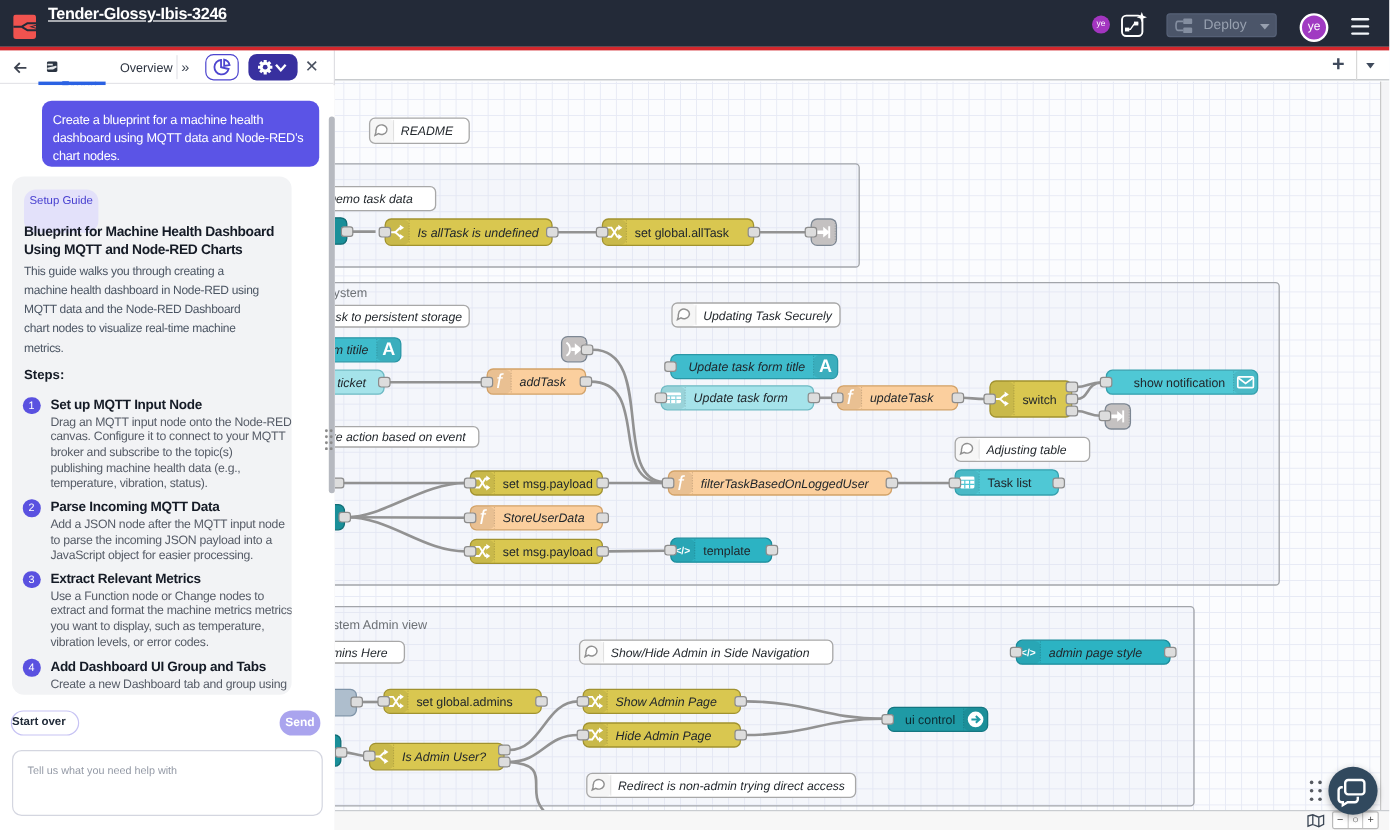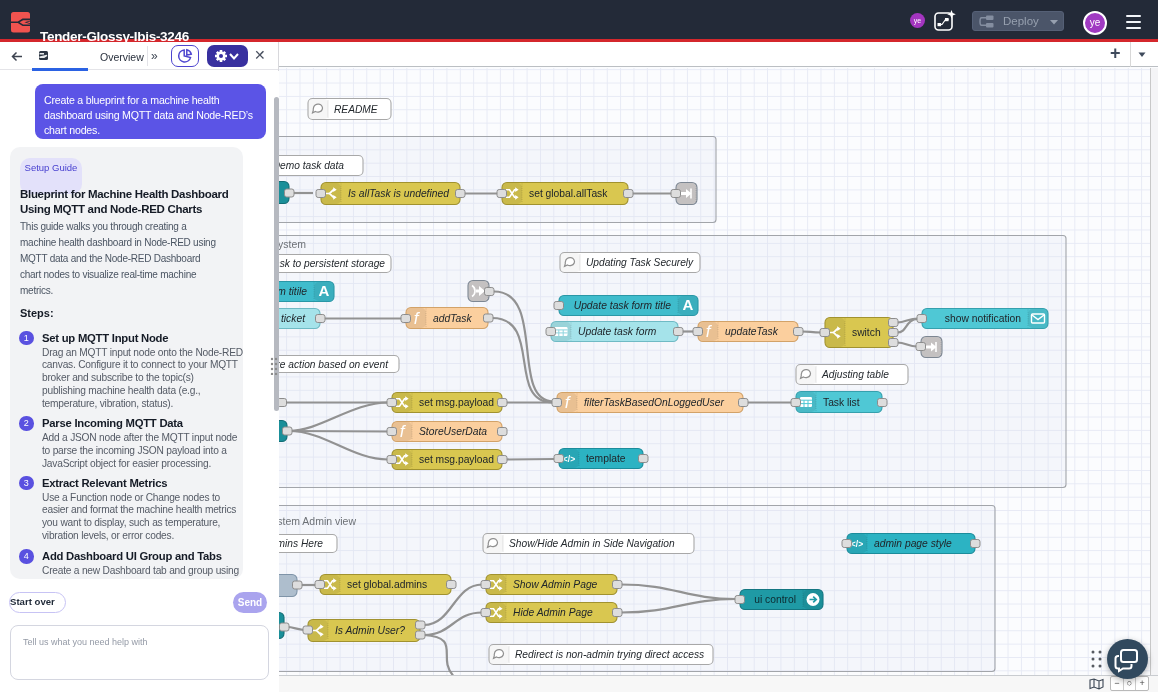--- a/index.html
+++ b/index.html
@@ -2,21 +2,21 @@
 <html><head><meta charset="utf-8">
 <style>
 * { margin:0; padding:0; box-sizing:border-box; }
 html,body { width:1158px; height:692px; overflow:hidden; font-family:"Liberation Sans", sans-serif; }
 #stage { position:relative; width:1158px; height:692px; background:#fff; overflow:hidden; }
 .abs { position:absolute; }
 
 
 #nav { left:0; top:0; width:1158px; height:39.0px; background:#232a38; }
 #redline { left:0; top:39.0px; width:1158px; height:2.5px; background:#d4272c; }
-#navtitle { left:40px; top:29px; font-size:13.5px; font-weight:bold; color:#fff; letter-spacing:-0.3px; }
+#navtitle { left:40px; top:4px; font-size:13.5px; font-weight:bold; color:#fff; letter-spacing:-0.3px;text-decoration:underline; }
 #logo { left:11px; top:12px; width:19px; height:21px; }
 .av { border-radius:50%; color:#fff; text-align:center; }
 #av1 { left:910px; top:13px; width:15px; height:15px; background:#a335c0; font-size:7px; line-height:15px; }
 #av2 { left:1083px; top:10.5px; width:24px; height:24px; background:#a03ac2; border:2px solid #fff; font-size:10px; line-height:20px; }
 #deploy { left:972px; top:10.5px; width:92px; height:20.5px; background:#4b5569; border-radius:3px; border:1px solid #556076; }
 #deploy span { position:absolute; left:30px; top:3.5px; font-size:11.5px; color:#97a0af; }
 #burger div { position:absolute; width:15px; height:2.7px; background:#f2f5f9; border-radius:1px; left:0; }
 #burger { left:1126px; top:14.5px; width:15px; height:15px; }
 
 
@@ -518,21 +518,21 @@
                 <div class="sb">Add a JSON node after the MQTT input node</div>
                 <div class="sb">to parse the incoming JSON payload into a</div>
                 <div class="sb">JavaScript object for easier processing.</div>
               </div>
             </div>
             <div class="step" style="top:475.5px">
               <div class="snum">3</div>
               <div class="stitle">Extract Relevant Metrics</div>
               <div class="sbody">
                 <div class="sb">Use a Function node or Change nodes to</div>
-                <div class="sb">easier and format the machine health metrics</div>
+                <div class="sb">extract and format the machine metrics metrics</div>
                 <div class="sb">you want to display, such as temperature,</div>
                 <div class="sb">vibration levels, or error codes.</div>
               </div>
             </div>
             <div class="step" style="top:549px">
               <div class="snum">4</div>
               <div class="stitle">Add Dashboard UI Group and Tabs</div>
               <div class="sbody">
                 <div class="sb">Create a new Dashboard tab and group using</div>
               </div>

